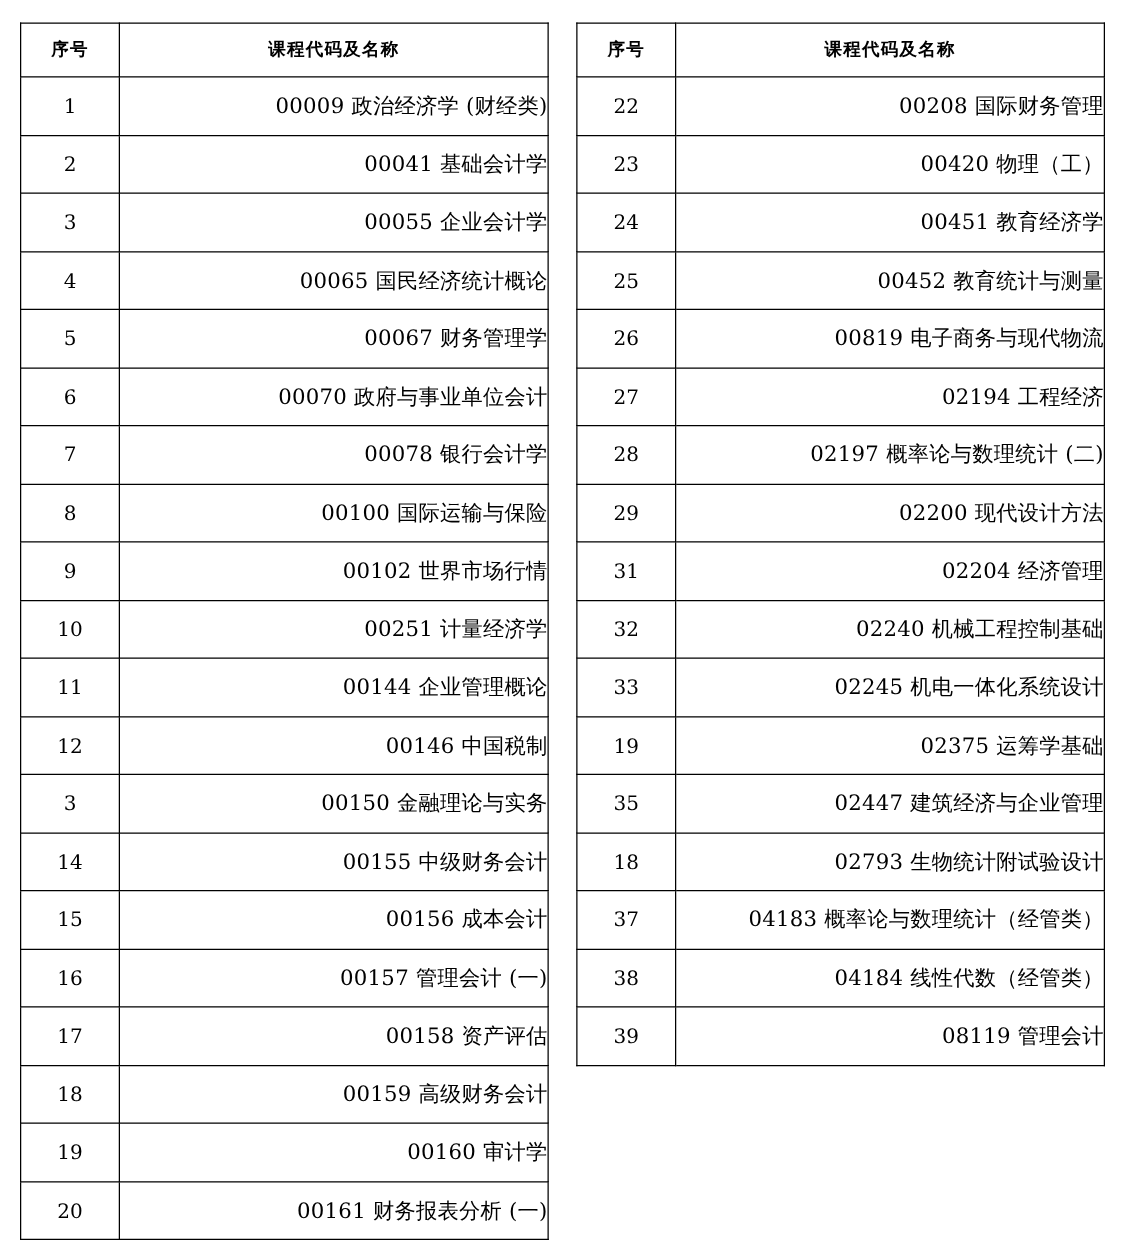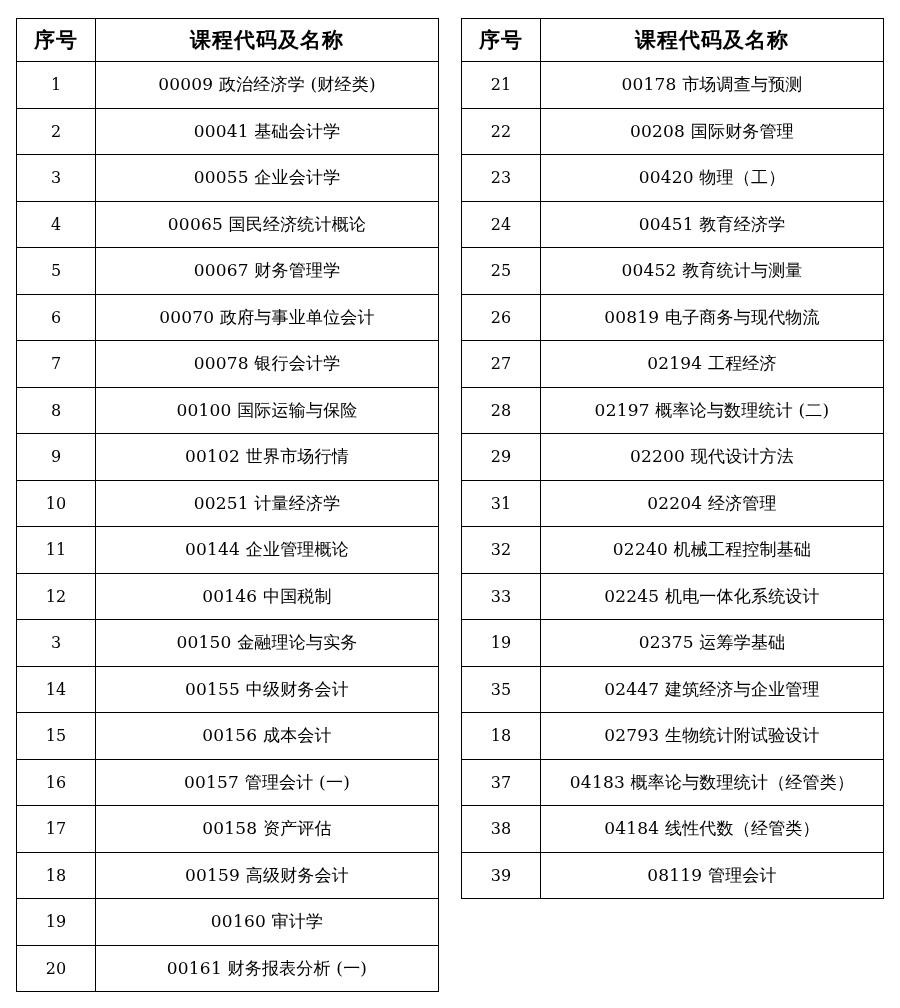--- a/index.html
+++ b/index.html
@@ -33,35 +33,35 @@
   table.course-table th {
     border: 1px solid #000000;
     padding: 0;
     vertical-align: middle;
   }
   .col-seq { width: 78px; }
   .col-name { width: 342px; }
 
   thead th {
     height: 42px;
-    font-size: 21px;
+    font-size: 14px;
     font-weight: bold;
     text-align: center;
     letter-spacing: 1px;
   }
   tbody td {
     height: 45.5px;
   }
   td.seq {
     text-align: center;
     font-size: 16px;
     font-family: "DejaVu Serif", "Liberation Serif", serif;
   }
   td.name {
-    text-align: center;
+    text-align: right;
     font-size: 17px;
     padding-left: 12px;
     letter-spacing: 0.2px;
   }
 </style>
 </head>
 <body>
 
 <div class="page">
 
@@ -158,24 +158,20 @@
 
   <table class="course-table">
     <thead>
       <tr>
         <th class="col-seq">序号</th>
         <th class="col-name">课程代码及名称</th>
       </tr>
     </thead>
     <tbody>
       <tr>
-          <td class="seq">21</td>
-          <td class="name">00178 市场调查与预测</td>
-        </tr>
-      <tr>
           <td class="seq">22</td>
           <td class="name">00208 国际财务管理</td>
         </tr>
       <tr>
           <td class="seq">23</td>
           <td class="name">00420 物理（工）</td>
         </tr>
       <tr>
           <td class="seq">24</td>
           <td class="name">00451 教育经济学</td>

